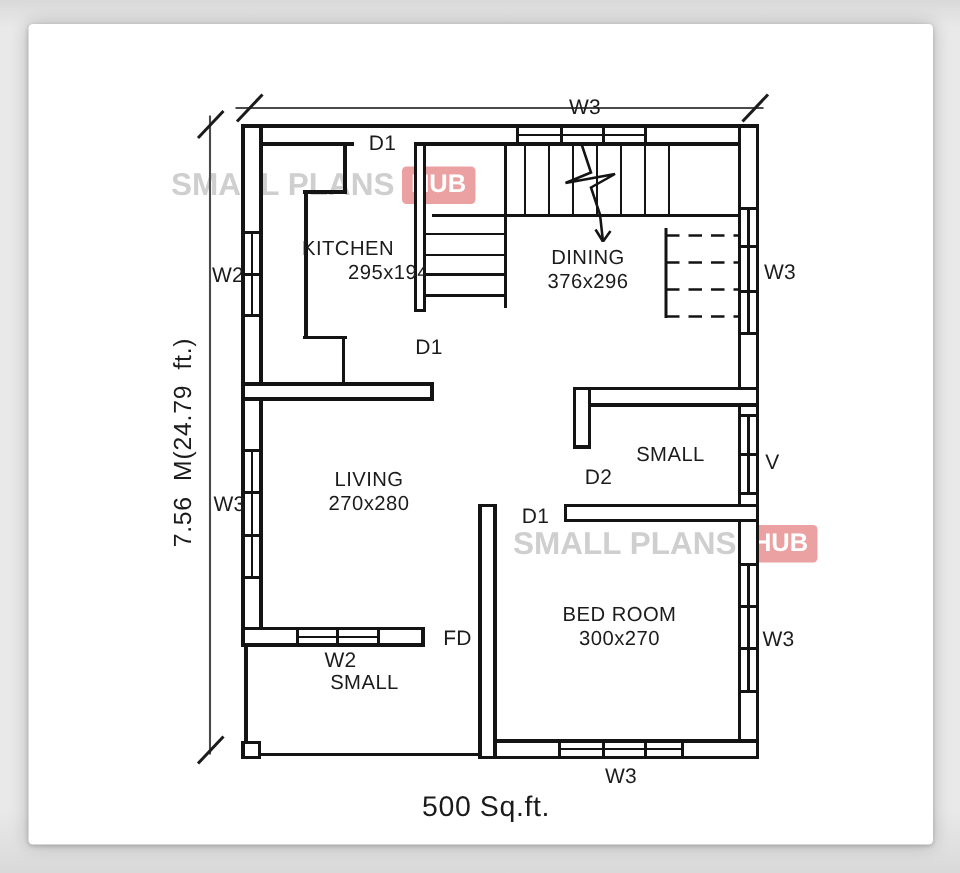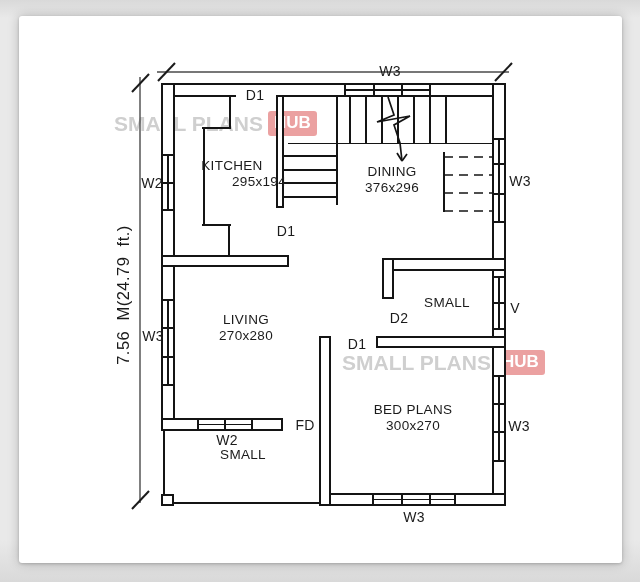--- a/index.html
+++ b/index.html
@@ -185,29 +185,30 @@
       <g stroke="#1b1b1b" stroke-width="2">
         <line x1="158" y1="81" x2="175" y2="63"></line>
         <line x1="495" y1="81" x2="512" y2="63"></line>
         <line x1="132" y1="92" x2="149" y2="74"></line>
         <line x1="132" y1="509" x2="149" y2="491"></line>
       </g>
     </g>
   </svg>
 
   <div class="lbl dimtext vert" style="left:123px;top:295px;">7.56  M(24.79  ft.)</div>
+  <div class="lbl area" style="left:324px;top:539px;">500 Sq.ft.</div>
 
   <div class="lbl" style="left:232px;top:166px;">KITCHEN</div>
   <div class="lbl" style="left:231px;top:182px;margin-left:28px;">295x194</div>
   <div class="lbl" style="left:392px;top:172px;">DINING</div>
   <div class="lbl" style="left:392px;top:188px;">376x296</div>
   <div class="lbl" style="left:246px;top:320px;">LIVING</div>
   <div class="lbl" style="left:246px;top:336px;">270x280</div>
   <div class="lbl" style="left:447px;top:303px;">SMALL</div>
-  <div class="lbl" style="left:413px;top:410px;">BED PLANS</div>
+  <div class="lbl" style="left:413px;top:410px;">BED ROOM</div>
   <div class="lbl" style="left:413px;top:426px;">300x270</div>
   <div class="lbl" style="left:243px;top:455px;">SMALL</div>
 
   <div class="lbl tag" style="left:390px;top:71px;">W3</div>
   <div class="lbl tag" style="left:152px;top:183px;">W2</div>
   <div class="lbl tag" style="left:153px;top:336px;">W3</div>
   <div class="lbl tag" style="left:520px;top:181px;">W3</div>
   <div class="lbl tag" style="left:515px;top:308px;">V</div>
   <div class="lbl tag" style="left:519px;top:426px;">W3</div>
   <div class="lbl tag" style="left:414px;top:517px;">W3</div>

